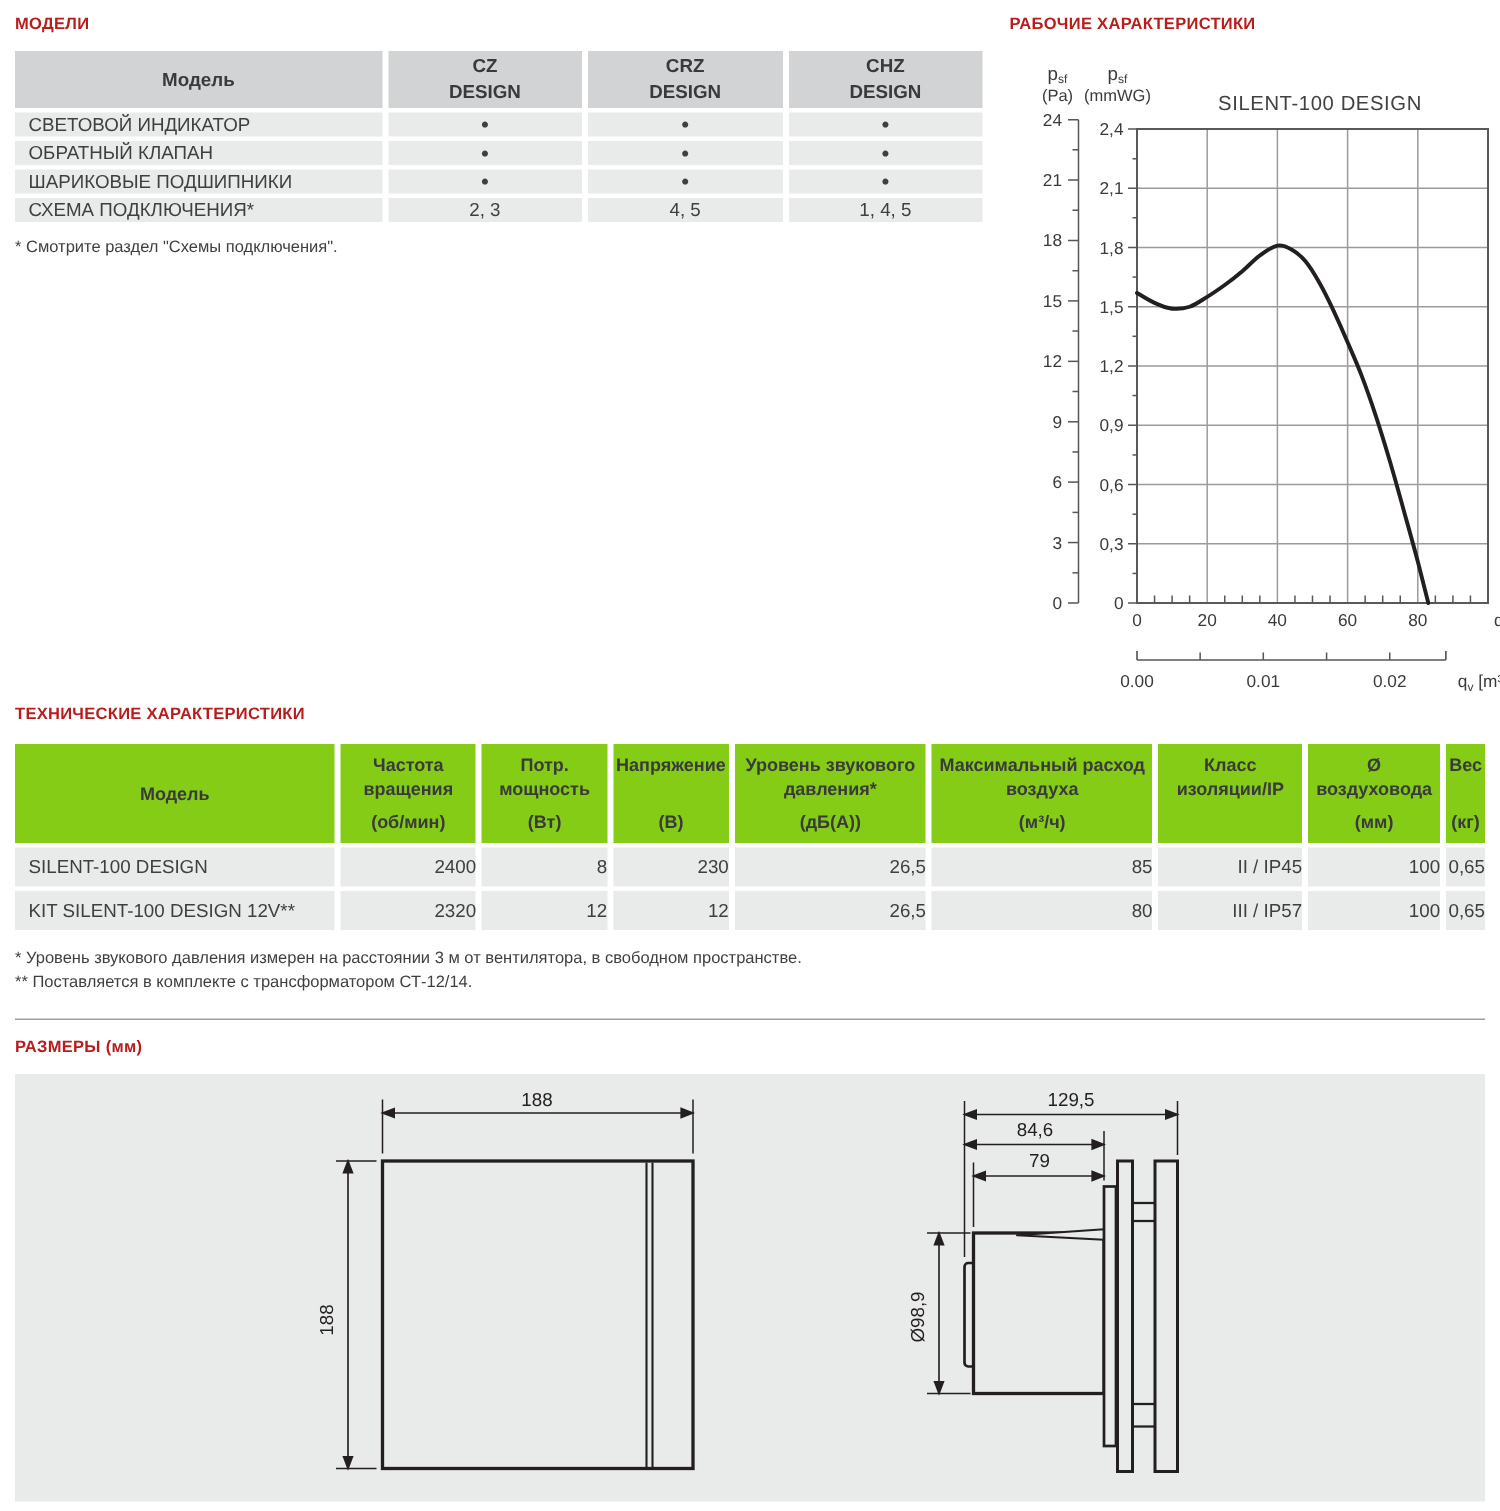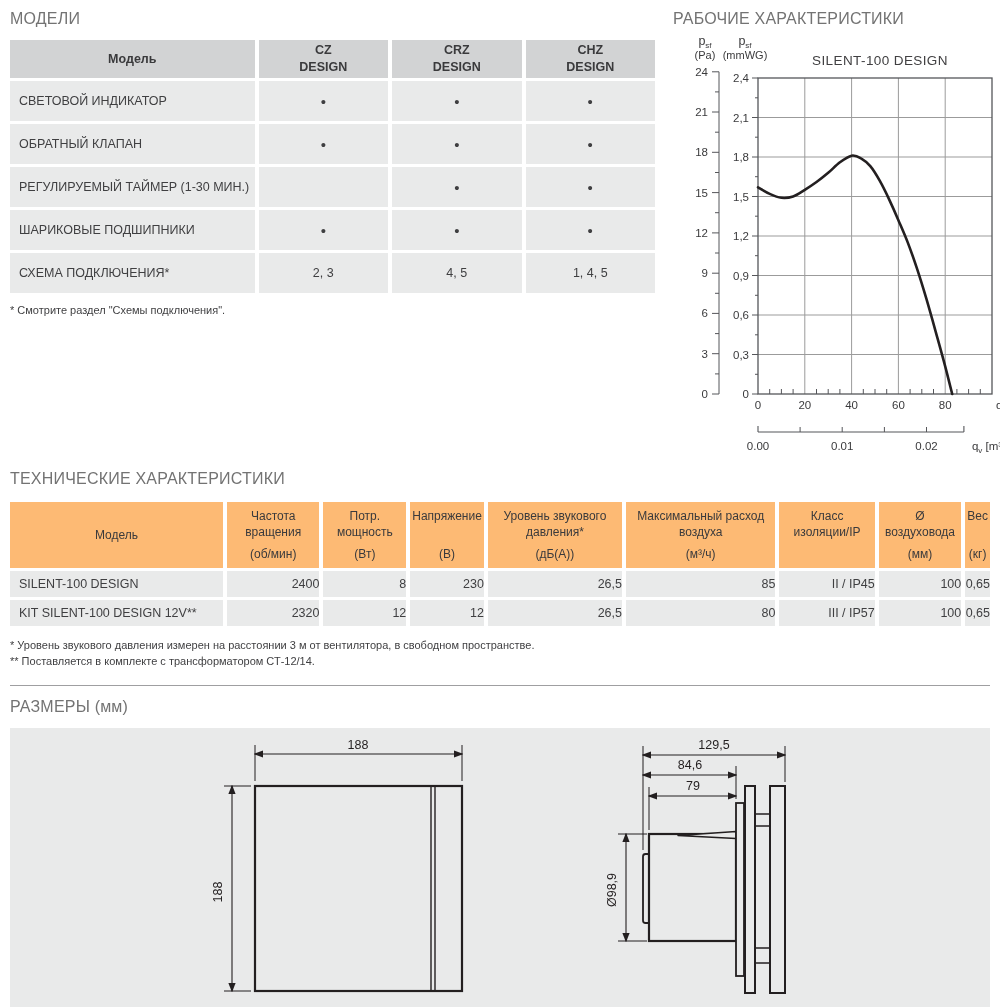--- a/index.html
+++ b/index.html
@@ -1,41 +1,41 @@
 <!DOCTYPE html>
 <html><head>
 <meta charset="utf-8">
 <style>
   *{margin:0;padding:0;box-sizing:border-box}
   html,body{background:#fff}
   body{width:1000px;font-family:"Liberation Sans",sans-serif;color:#3f3f41;-webkit-font-smoothing:antialiased}
   .page{width:1000px;min-height:1007px;padding:8px 10px 4px}
-  h2{font-size:16px;font-weight:normal;color:#737373;letter-spacing:.2px}
+  h2{font-size:11px;font-weight:bold;color:#b91c1c;letter-spacing:.2px}
 
   .top-row{display:flex;height:456px}
   .models-sec{width:645px}
   .models-sec h2{margin:2px 0 12px}
   .perf-sec{width:335px;padding-left:18px}
-  .perf-sec h2{margin:2px 0 4px;white-space:nowrap}
+  .perf-sec h2{margin:2px 0 18px;white-space:nowrap}
   .chart{margin-top:2px}
 
   table{border-collapse:separate;border-spacing:4px 3px;margin-left:-4px;margin-top:-3px}
   .models-table{width:653px}
   .models-table th{background:#d2d3d4;font-weight:bold;font-size:12.5px;color:#3a3a3c;
     white-space:pre-line;vertical-align:middle;height:38px;line-height:1.35;text-align:center}
   .models-table th.first{width:247px}
-  .models-table td{background:#e9eaea;height:40px;font-size:12.5px;vertical-align:middle}
+  .models-table td{background:#e9eaea;height:16px;font-size:12.5px;vertical-align:middle}
   .models-table td.feat{text-align:left;padding-left:9px}
   .models-table td.val{text-align:center;width:131px}
   .models-table td.dot{font-size:15px;line-height:1}
   .footnote{font-size:11px;color:#3f3f41;margin-top:7px;line-height:1.35}
 
   .tech-sec h2{margin:6px 0 14px}
   .tech-table{width:988px}
-  .tech-table th{background:#fdba74;height:66px;font-size:12px;color:#3a3a3c;font-weight:normal;
+  .tech-table th{background:#84cc16;height:66px;font-size:12px;color:#3a3a3c;font-weight:bold;
     vertical-align:middle;padding:7px 2px 5px;line-height:1.3}
   .tech-table th.model-col{width:213px}
   .thc{display:flex;flex-direction:column;justify-content:space-between;align-items:center;height:100%}
   .thc.center{justify-content:center}
   .tech-table td{background:#e9eaea;height:26px;font-size:12.5px;text-align:right;vertical-align:middle}
   .tech-table td.model{text-align:left;padding-left:9px}
 
   .divider{border:none;border-top:1px solid #9f9fa1;margin:16px 0 12px}
   .dims-sec h2{margin:0 0 12px}
   .dims-panel{background:#e9eaea;width:980px;height:285px}
@@ -64,26 +64,20 @@
         <tbody>
             <tr>
               <td class="feat">СВЕТОВОЙ ИНДИКАТОР</td>
               <td class="val dot">•</td>
               <td class="val dot">•</td>
               <td class="val dot">•</td>
             </tr>
             <tr>
               <td class="feat">ОБРАТНЫЙ КЛАПАН</td>
               <td class="val dot">•</td>
-              <td class="val dot">•</td>
-              <td class="val dot">•</td>
-            </tr>
-            <tr>
-              <td class="feat">РЕГУЛИРУЕМЫЙ ТАЙМЕР (1-30 МИН.)</td>
-              <td class="val"></td>
               <td class="val dot">•</td>
               <td class="val dot">•</td>
             </tr>
             <tr>
               <td class="feat">ШАРИКОВЫЕ ПОДШИПНИКИ</td>
               <td class="val dot">•</td>
               <td class="val dot">•</td>
               <td class="val dot">•</td>
             </tr>
             <tr>

